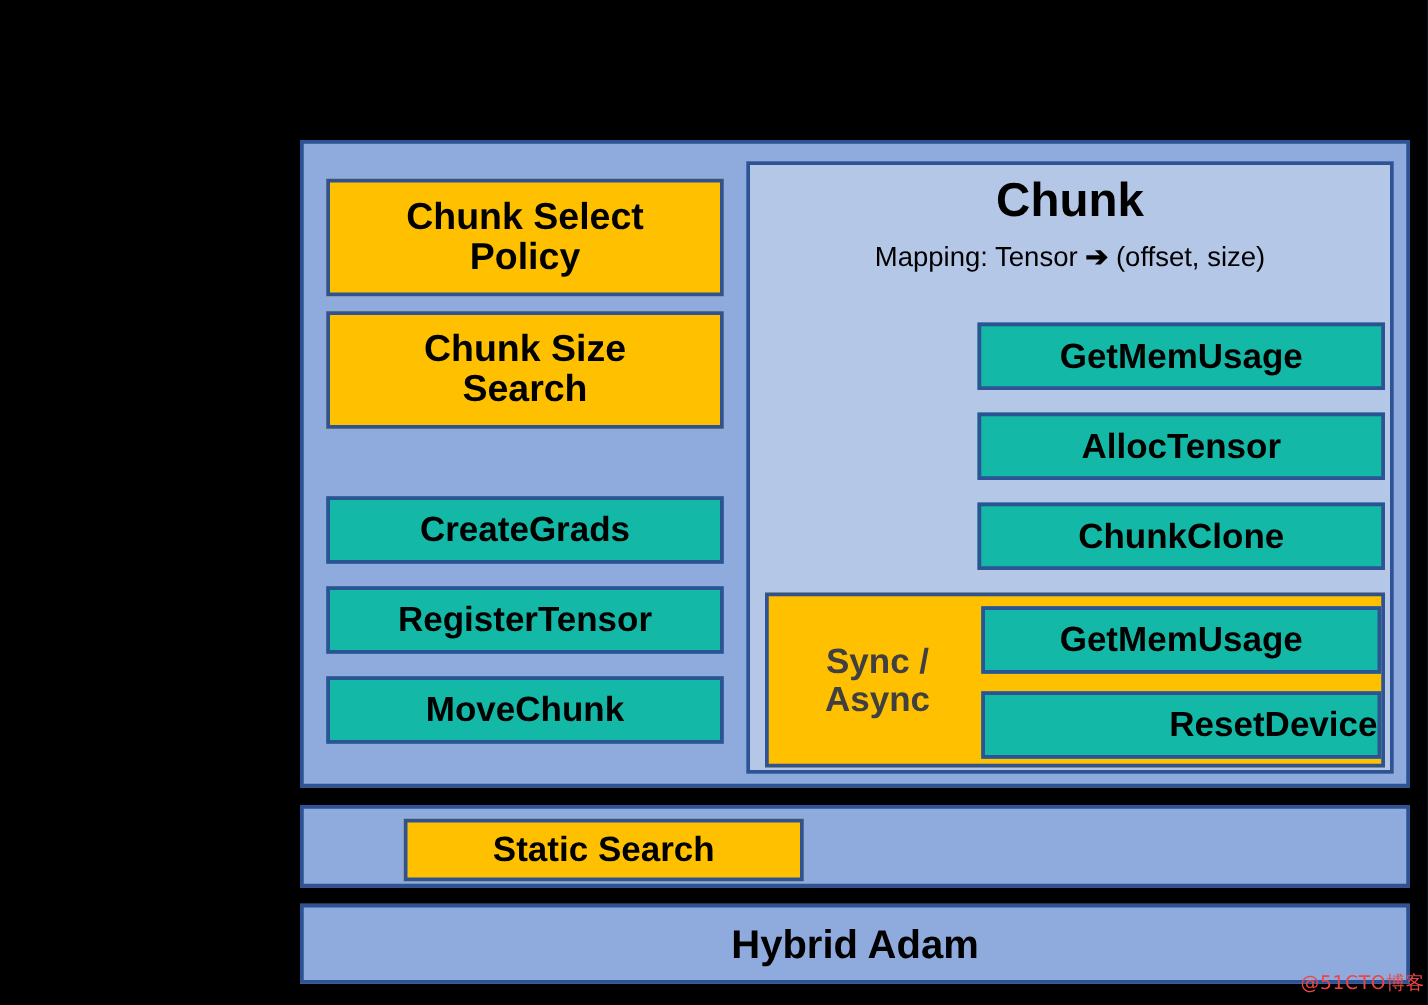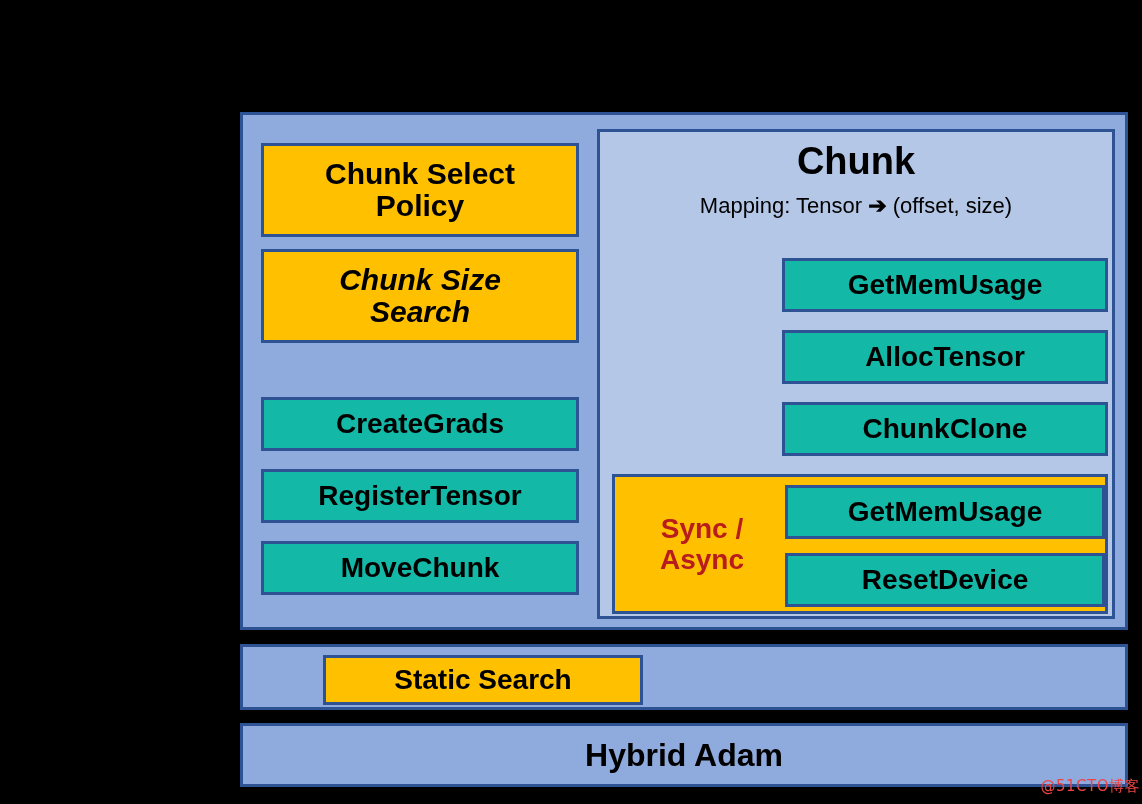--- a/index.html
+++ b/index.html
@@ -67,21 +67,20 @@
   
   #chunk-select-policy {
     left: 18px; top: 28px;
     width: 318px; height: 94px;
     font-size: 30px;
   }
   #chunk-size-search {
     left: 18px; top: 134px;
     width: 318px; height: 94px;
     font-size: 30px;
-    font-style: italic;
   }
   #create-grads {
     left: 18px; top: 282px;
     width: 318px; height: 54px;
     font-size: 28px;
   }
   #register-tensor {
     left: 18px; top: 354px;
     width: 318px; height: 54px;
     font-size: 28px;
@@ -143,32 +142,33 @@
   #sync-async-label {
     position: absolute;
     left: 8px; top: 0;
     width: 158px; height: 100%;
     display: flex;
     align-items: center;
     justify-content: center;
     text-align: center;
     font-size: 28px;
     font-weight: bold;
-    color: #b91c1c;
+    color: #404040;
     line-height: 1.12;
   }
   #append-tensor {
     left: 170px; top: 8px;
     width: 320px; height: 54px;
     font-size: 28px;
   }
   #reset-device {
     left: 170px; top: 76px;
     width: 320px; height: 54px;
     font-size: 28px;
+    justify-content: flex-end;
   }
 
   
   #offload-panel {
     left: 240px; top: 644px;
     width: 888px; height: 66px;
   }
   #static-offload {
     left: 80px; top: 8px;
     width: 320px; height: 50px;

